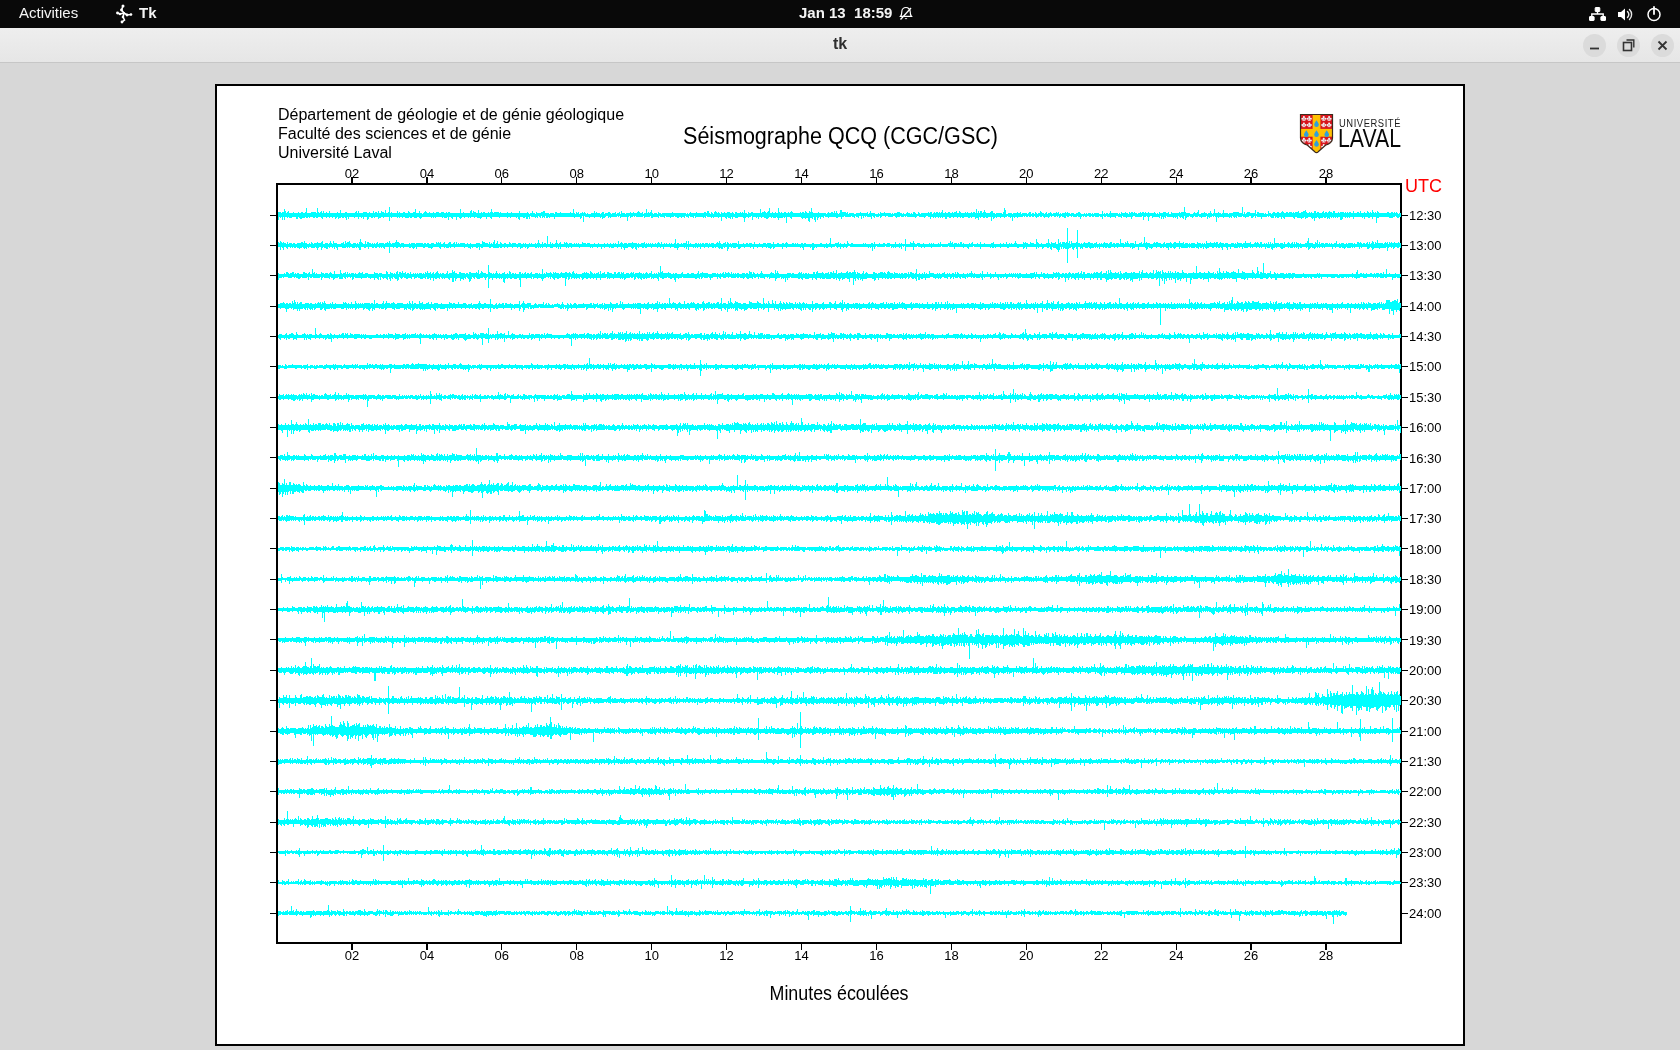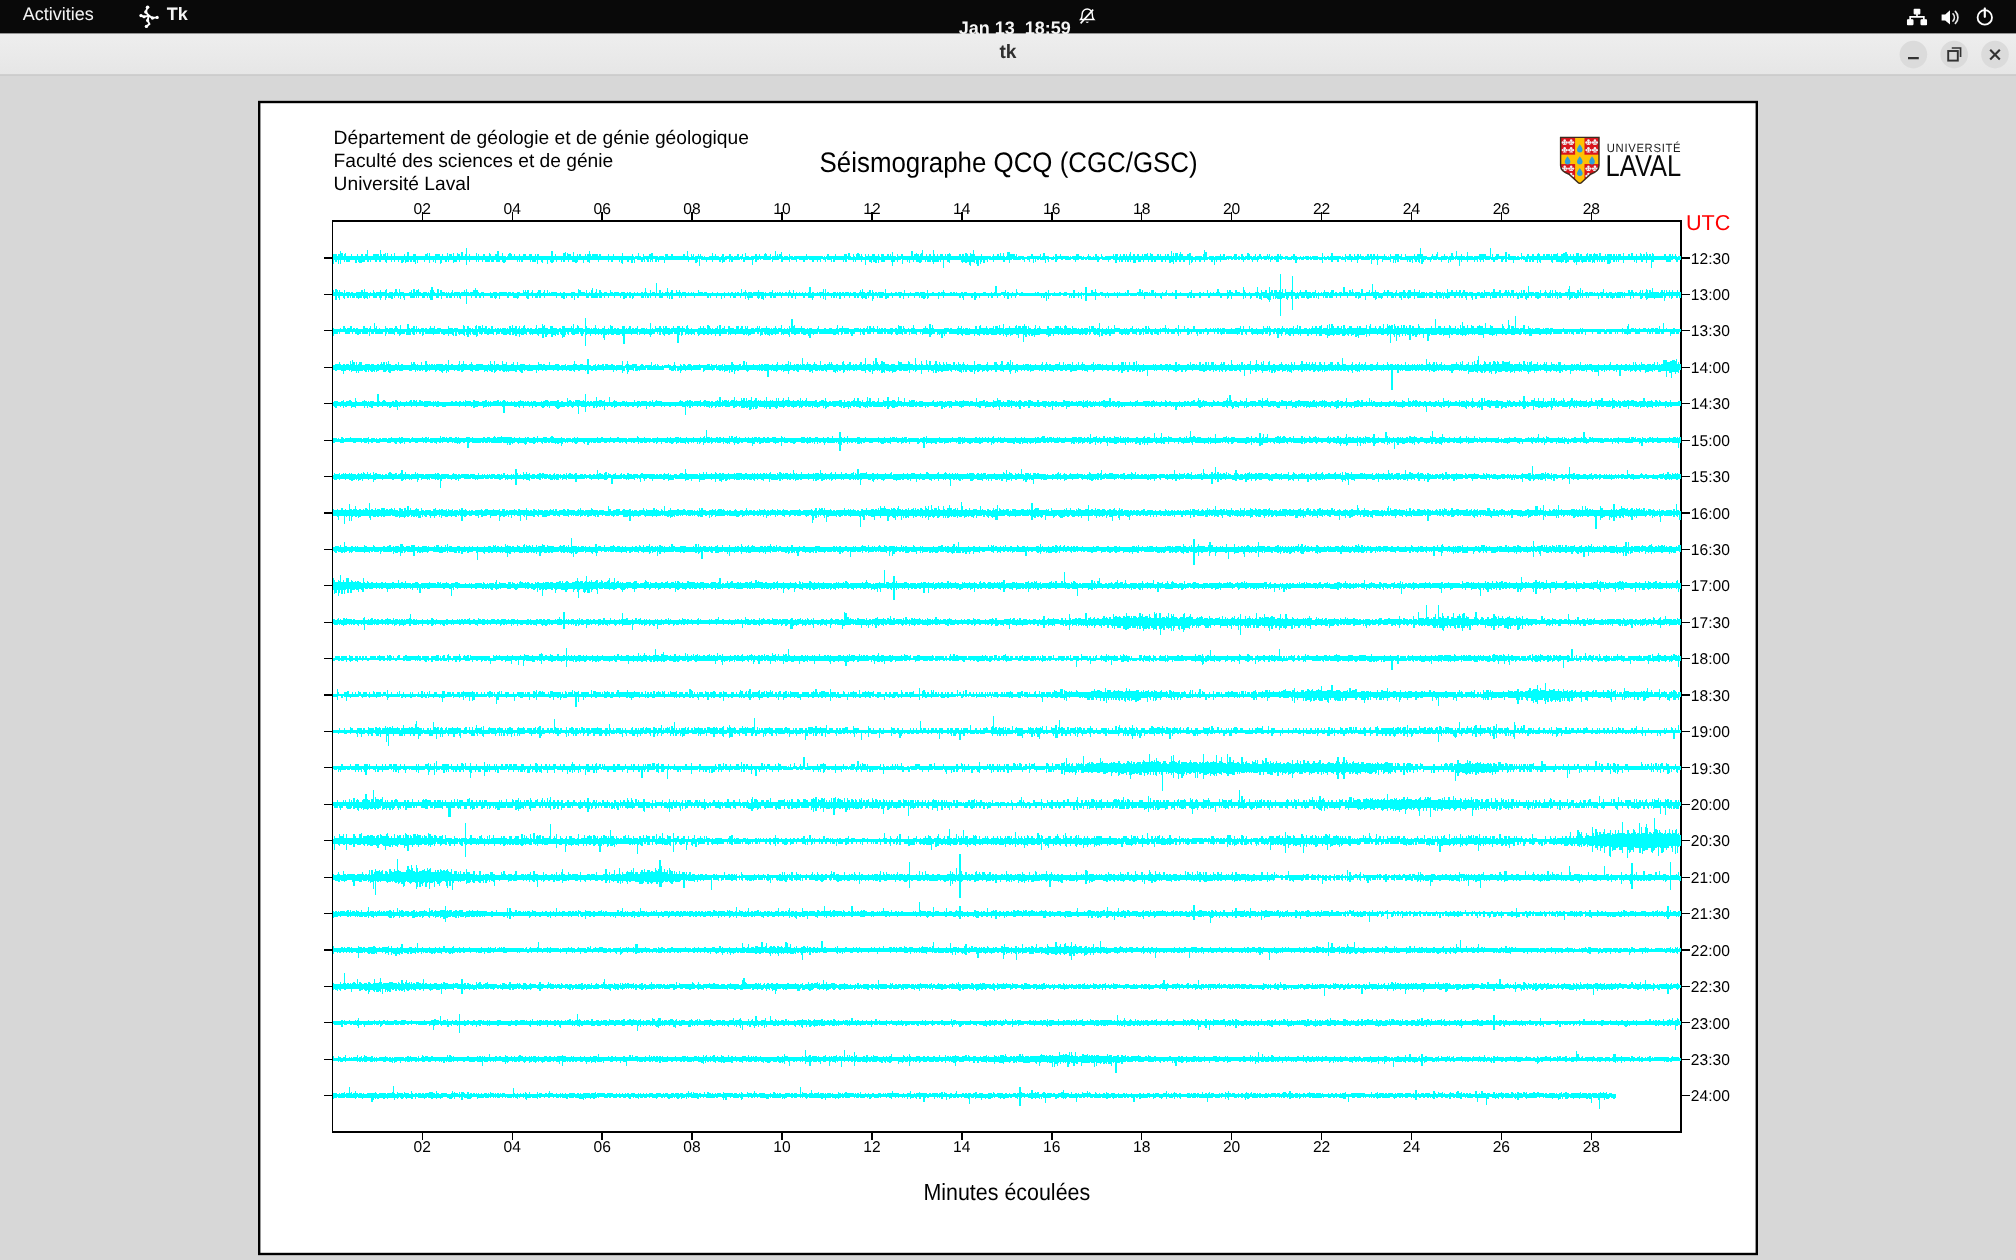--- a/index.html
+++ b/index.html
@@ -25,21 +25,21 @@
         <circle cx="6.5" cy="6" r="1.4"></circle>
         <circle cx="2.5" cy="9" r="1.4"></circle>
         <circle cx="5" cy="10" r="1.3"></circle>
         <circle cx="12" cy="11" r="1.4"></circle>
         <circle cx="16" cy="10.5" r="1.3"></circle>
         <circle cx="8" cy="13" r="1.3"></circle>
         <circle cx="7" cy="18" r="1.4"></circle>
       </g>
     </svg>
 <div style="position:absolute;left:139px;top:4px;font-size:15px;font-weight:700;">Tk</div>
-<div style="position:absolute;left:799px;top:4px;font-size:15px;font-weight:700;margin-top:11px;">Jan 13&nbsp; 18:59</div>
+<div style="position:absolute;left:799px;top:4px;font-size:15px;font-weight:700;">Jan 13&nbsp; 18:59</div>
 <svg width="16" height="16" viewBox="0 0 16 16" style="position:absolute;left:898px;top:6px">
       <g fill="#fff">
         <path d="M8 1.5 a4.2 4.2 0 0 1 4.2 4.2 q0 3.3 1.3 4.6 h-11 q1.3-1.3 1.3-4.6 A4.2 4.2 0 0 1 8 1.5Z" fill="none" stroke="#fff" stroke-width="1.2"></path>
         <path d="M6.6 12.2 a1.5 1.5 0 0 0 2.8 0Z"></path>
       </g>
       <path d="M2.5 13.5 L13 2" stroke="#fff" stroke-width="1.3"></path>
     </svg>
 <svg width="17" height="15" viewBox="0 0 17 15" style="position:absolute;left:1589px;top:7px">
       <g fill="#fff" stroke="#fff">
         <rect x="6.2" y="0.5" width="4.6" height="4" rx="0.5"></rect>

